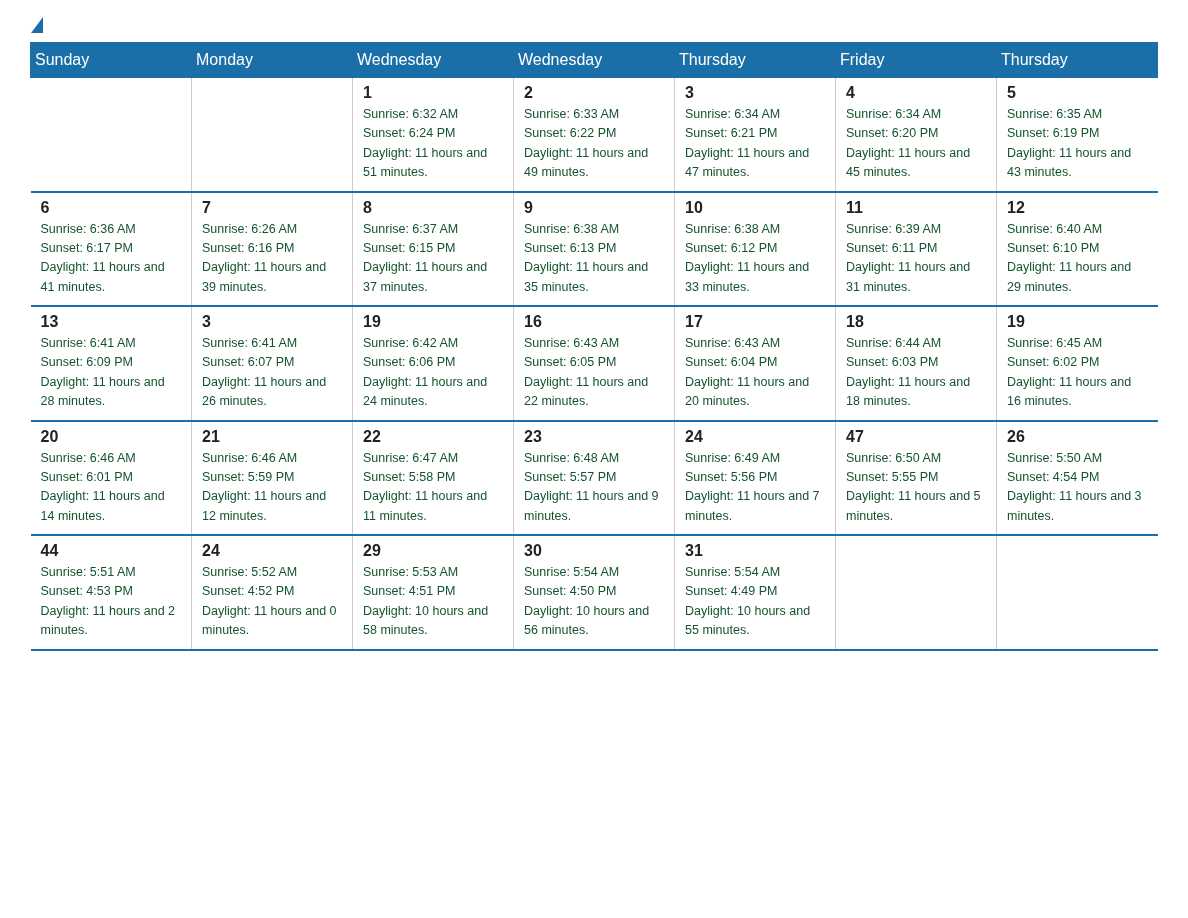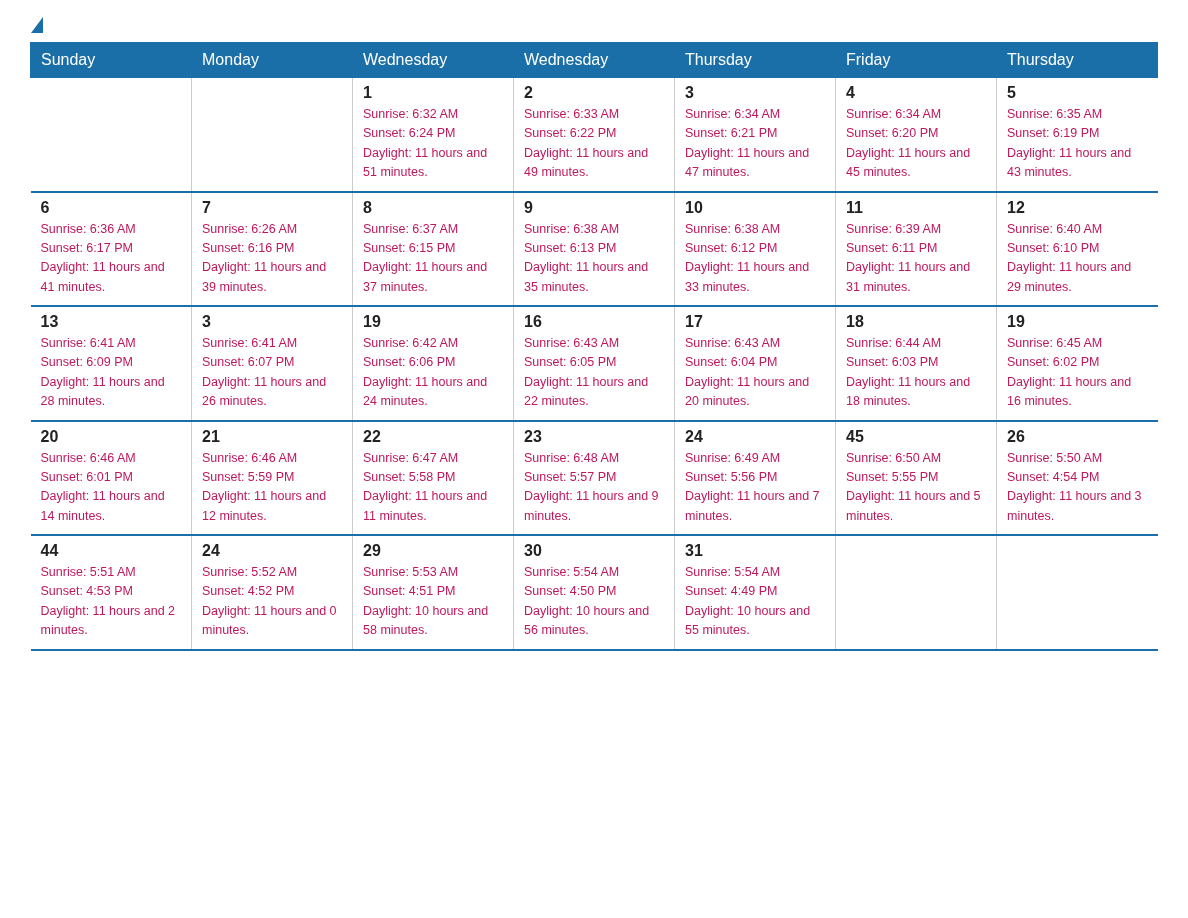--- a/index.html
+++ b/index.html
@@ -40,21 +40,21 @@
       border-collapse: collapse;
       margin-top: 10px;
     }
     thead tr {
       background-color: #1a6fa8;
     }
     thead th {
       color: #fff;
       font-size: 16px;
       font-weight: normal;
-      padding: 8px 10px;
+      padding: 8px 4px;
       text-align: left;
       border: 1px solid #1a6fa8;
     }
     tbody tr {
       border-bottom: 2px solid #1a6fa8;
     }
     tbody td {
       vertical-align: top;
       padding: 6px 10px 8px 10px;
       font-size: 13px;
@@ -69,21 +69,21 @@
     }
     .day-num {
       font-size: 16px;
       font-weight: bold;
       color: #222;
       display: block;
       margin-bottom: 3px;
     }
     .day-info {
       font-size: 12.5px;
-      color: #be185d;
+      color: #14532d;
       line-height: 1.55;
     }
     .logo-row {
       display: flex;
       align-items: center;
     }
     .logo-text-general {
       font-size: 30px;
       font-weight: bold;
       color: #333;
@@ -307,21 +307,21 @@
 and 9 minutes.</div>
         </td>
         <td>
           <span class="day-num">24</span>
           <div class="day-info">Sunrise: 6:49 AM
 Sunset: 5:56 PM
 Daylight: 11 hours
 and 7 minutes.</div>
         </td>
         <td>
-          <span class="day-num">45</span>
+          <span class="day-num">47</span>
           <div class="day-info">Sunrise: 6:50 AM
 Sunset: 5:55 PM
 Daylight: 11 hours
 and 5 minutes.</div>
         </td>
         <td>
           <span class="day-num">26</span>
           <div class="day-info">Sunrise: 5:50 AM
 Sunset: 4:54 PM
 Daylight: 11 hours

